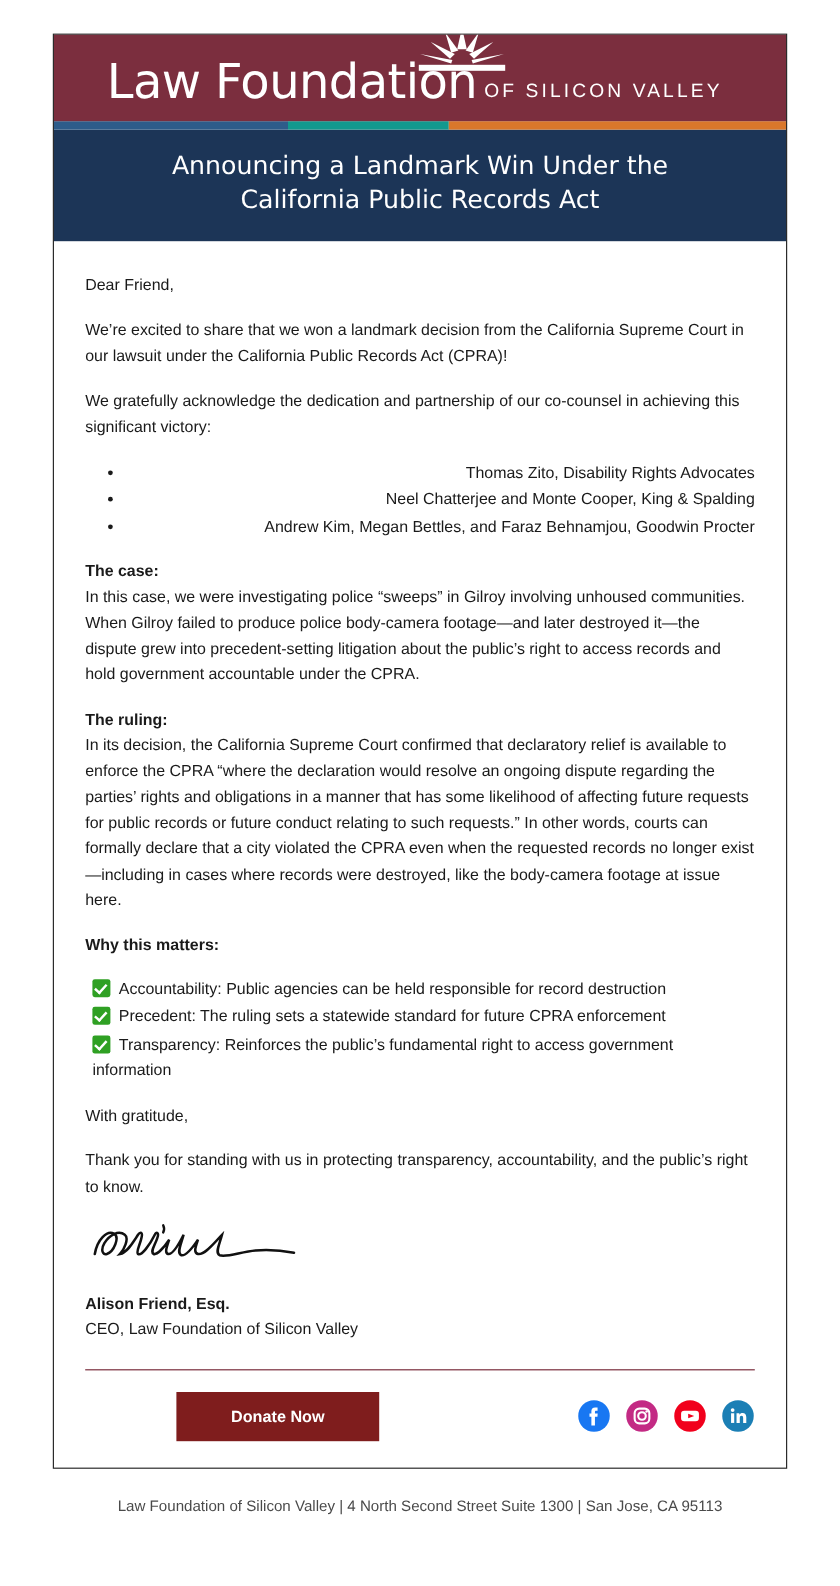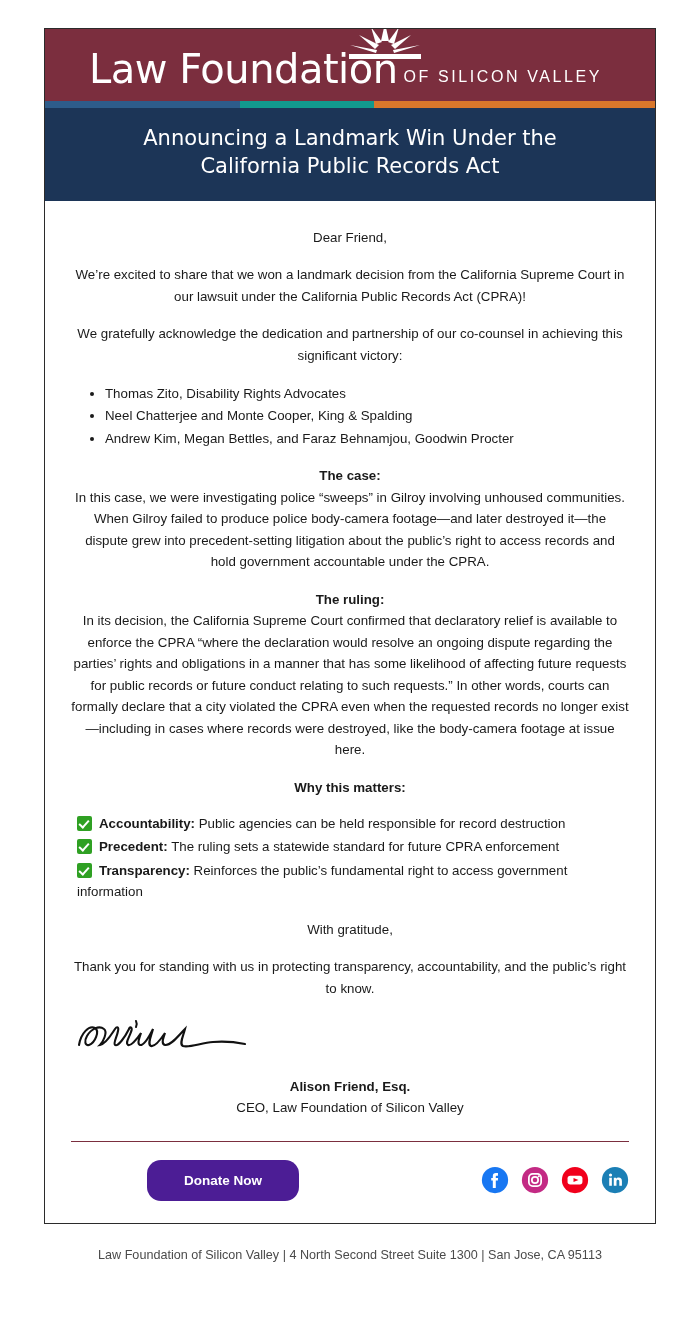--- a/index.html
+++ b/index.html
@@ -94,27 +94,28 @@
     font-family: "DejaVu Sans", sans-serif;
   }
 
   
   .body-area {
     padding: 26px 26px 0 26px;
     color: #1a1a1a;
     font-size: 13.3px;
     line-height: 1.62;
   }
-  .para { margin: 0 0 16px 0; text-align: center; }
+  .para { margin: 0 0 16px 0; }
   .para:last-child { margin-bottom: 0; }
   .tight { margin-bottom: 0; }
 
   .bullet-list {
     margin: 0 0 16px 0;
     padding-left: 34px;
+    text-align: right;
   }
   .bullet-list li { margin: 0 0 1px 0; }
 
   .section-label { font-weight: bold; }
 
   .check-list {
     list-style: none;
     margin: 14px 0 16px 0;
     padding-left: 6px;
   }
@@ -136,21 +137,21 @@
     content: "";
     position: absolute;
     left: 4px;
     top: 2px;
     width: 4px;
     height: 8px;
     border: solid #ffffff;
     border-width: 0 2px 2px 0;
     transform: rotate(42deg);
   }
-  .check-label { font-weight: bold; }
+  .check-label { font-weight: normal; }
 
   .link-row {
     margin: 0 0 16px 0;
     display: flex;
     align-items: center;
     gap: 7px;
   }
   .clip-icon { flex: 0 0 auto; line-height: 0; }
   .press-link {
     color: #2a7a86;
@@ -167,28 +168,28 @@
     border: 0;
     border-top: 1px solid #7B2E3E;
     margin: 22px 26px 0 26px;
   }
   .cta-row {
     display: flex;
     align-items: center;
     padding: 18px 26px 22px 26px;
   }
   .donate-button {
-    background: #4c1d95;
+    background: #7f1d1d;
     color: #ffffff;
     font-size: 13.5px;
     font-weight: bold;
     border: 0;
-    border-radius: 14px;
+    border-radius: 0;
     padding: 13px 0;
-    width: 152px;
+    width: 169px;
     margin-left: 76px;
     text-align: center;
     cursor: pointer;
     font-family: "Liberation Sans", sans-serif;
   }
   .social-row {
     margin-left: auto;
     display: flex;
     align-items: center;
     gap: 12px;

